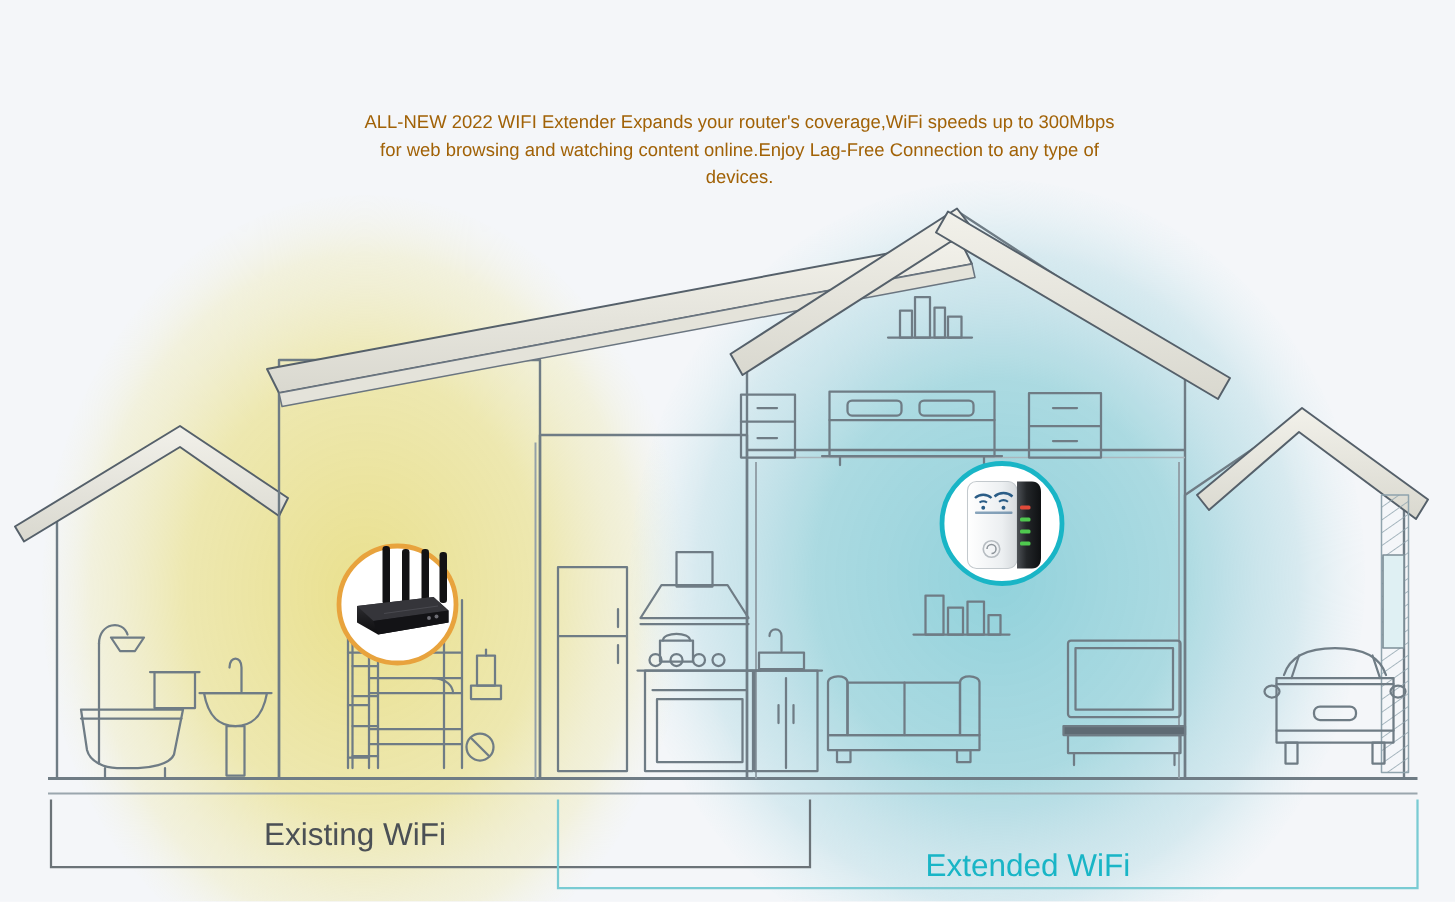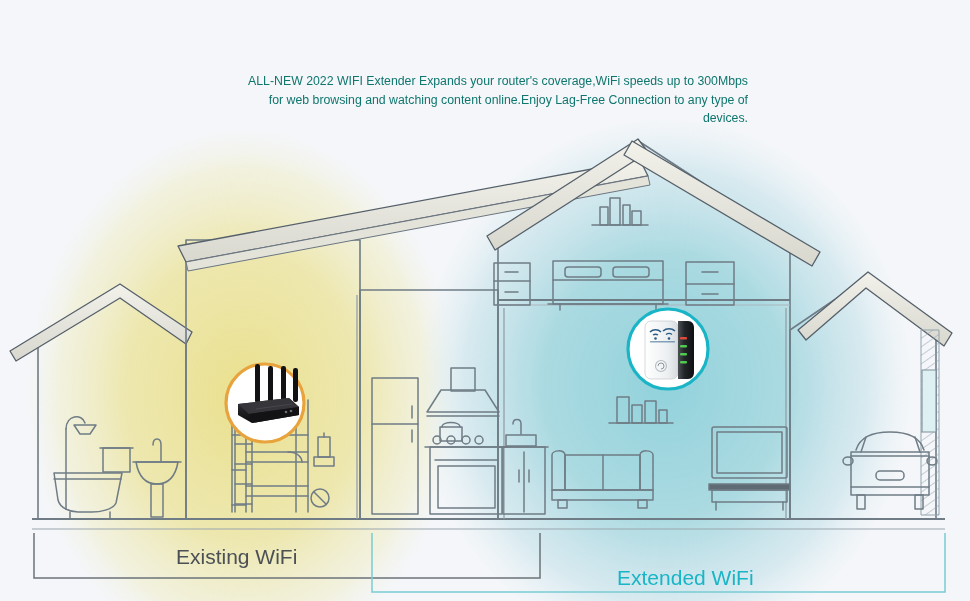--- a/index.html
+++ b/index.html
@@ -17,21 +17,21 @@
   .title{
     margin:0;padding-top:2px;
     font-size:39px;font-weight:bold;letter-spacing:-0.3px;
     line-height:46px;
   }
   .title .t-teal{color:#2fbfd0;}
   .title .t-dark{color:#1f2224;}
 
   .desc{
     position:absolute;left:238px;top:60px;width:510px;
-    text-align:right;color:#0f766e;
+    text-align:center;color:#a16207;
     font-size:12.3px;line-height:18.5px;
     z-index:40;
   }
 
   
   #art{position:absolute;left:0;top:0;width:970px;height:601px;}
 
   
   .lbl{position:absolute;z-index:45;white-space:nowrap;}
   .lbl-existing{left:176px;top:545px;font-size:21px;color:#4b5055;}

